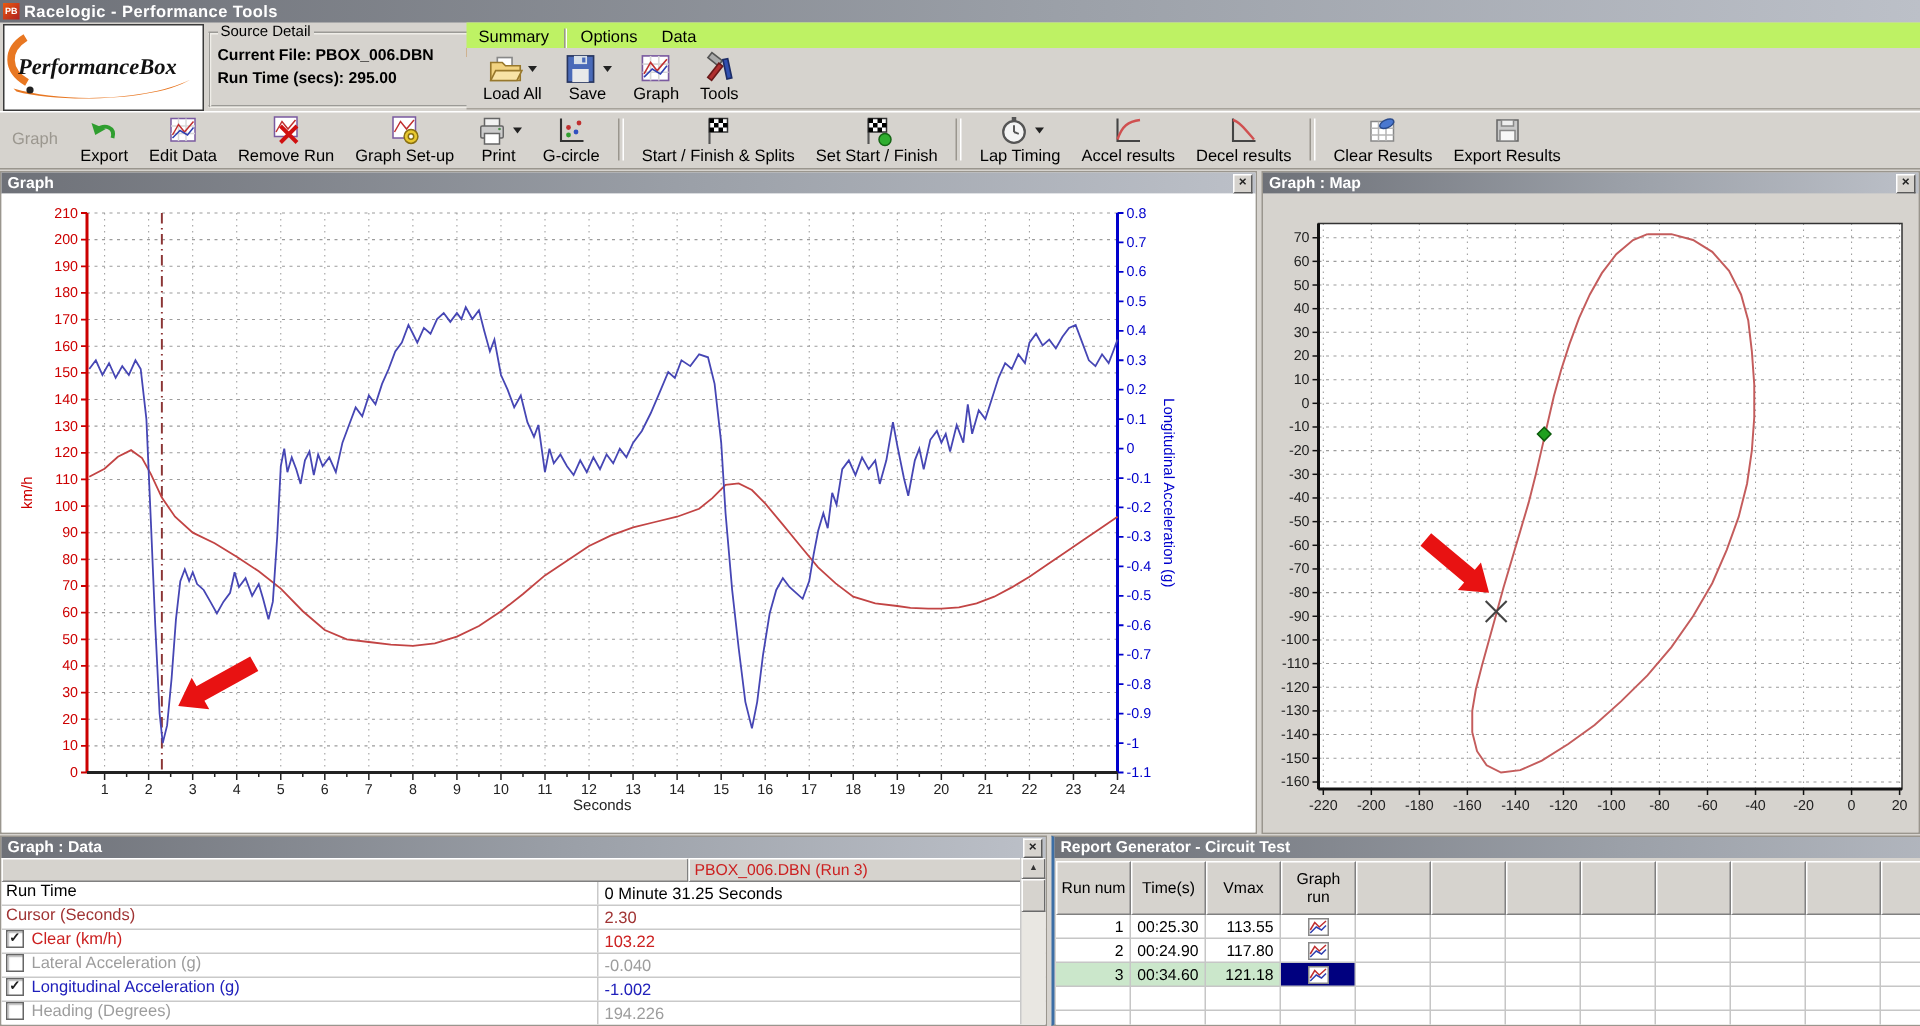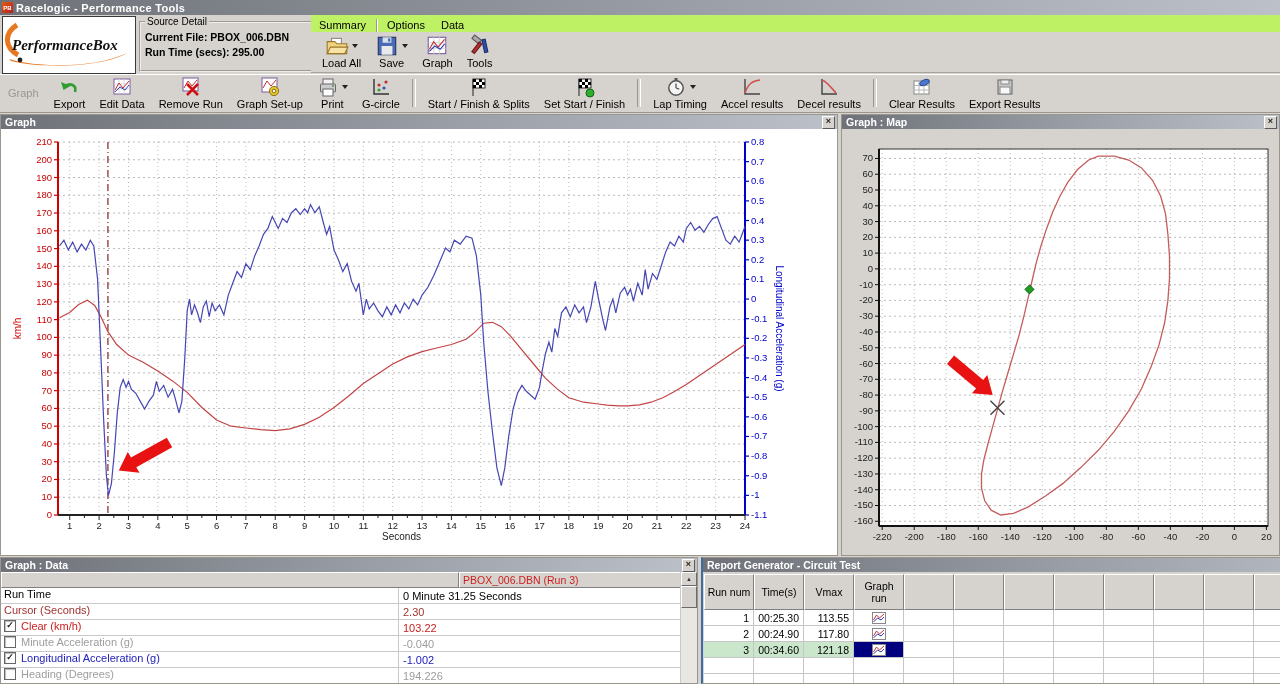--- a/index.html
+++ b/index.html
@@ -670,21 +670,21 @@
           <div class="drow">
             <div class="dlabel">
               <span class="cb">✓</span>
               <span style="color: rgb(204, 32, 32);">Clear (km/h)</span>
             </div>
             <div class="dvalue" style="color: rgb(204, 32, 32);">103.22</div>
           </div>
           <div class="drow">
             <div class="dlabel">
               <span class="cb"></span>
-              <span style="color: rgb(157, 157, 157);">Minute Acceleration (g)</span>
+              <span style="color: rgb(157, 157, 157);">Lateral Acceleration (g)</span>
             </div>
             <div class="dvalue" style="color: rgb(157, 157, 157);">-0.040</div>
           </div>
           <div class="drow">
             <div class="dlabel">
               <span class="cb">✓</span>
               <span style="color: rgb(32, 32, 187);">Longitudinal Acceleration (g)</span>
             </div>
             <div class="dvalue" style="color: rgb(32, 32, 187);">-1.002</div>
           </div>

